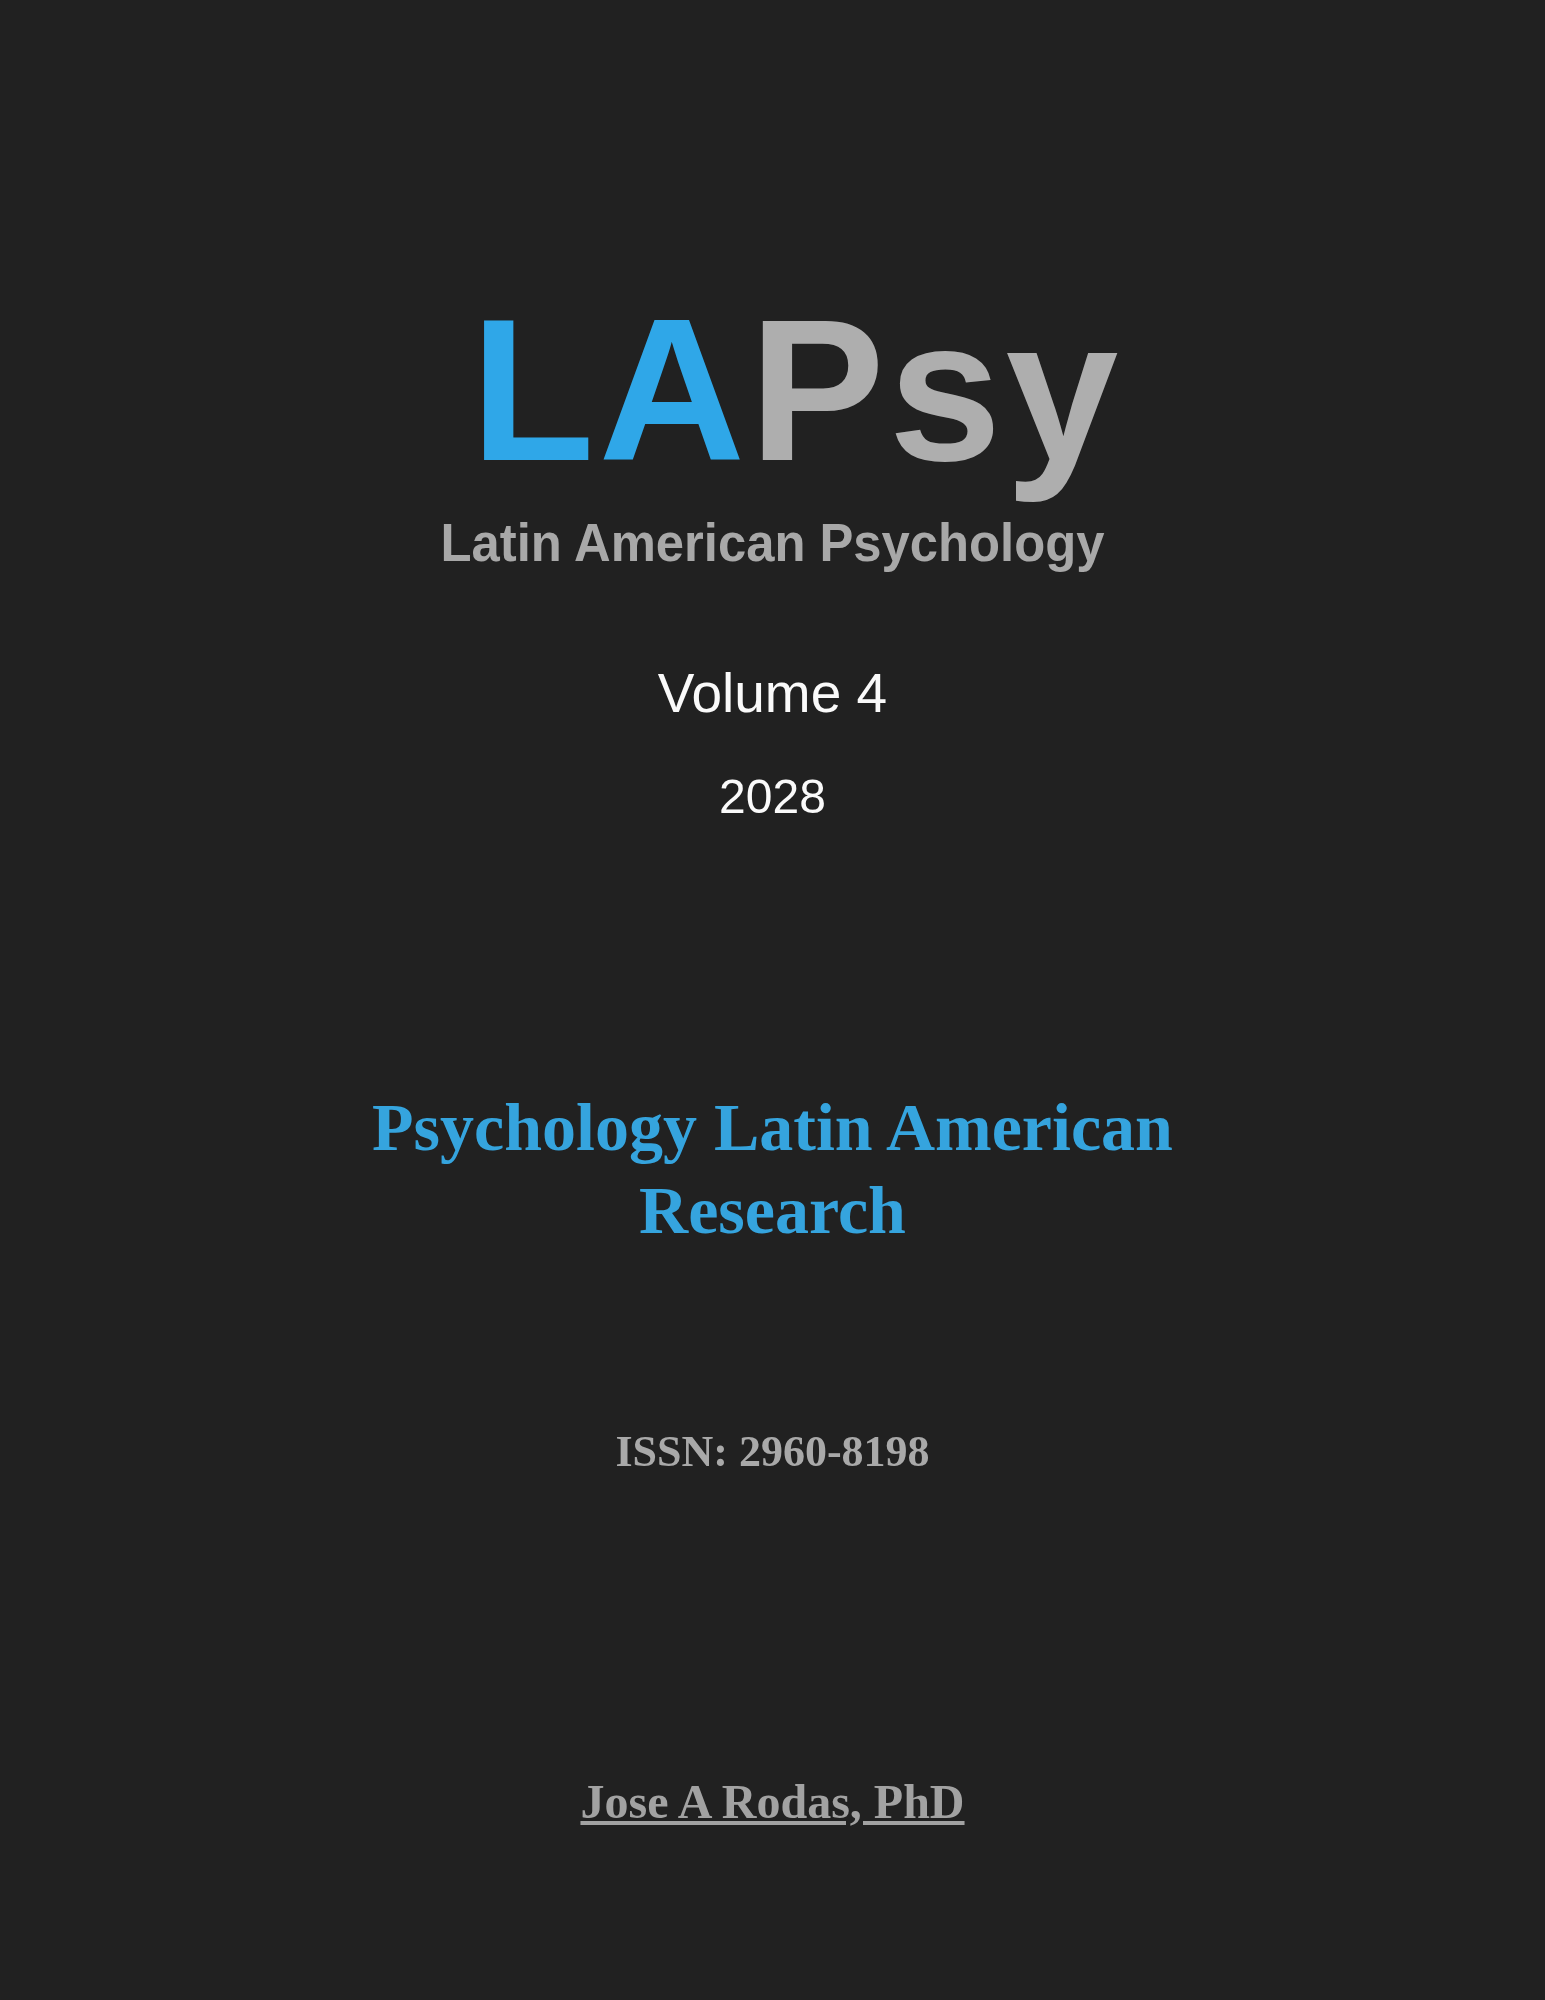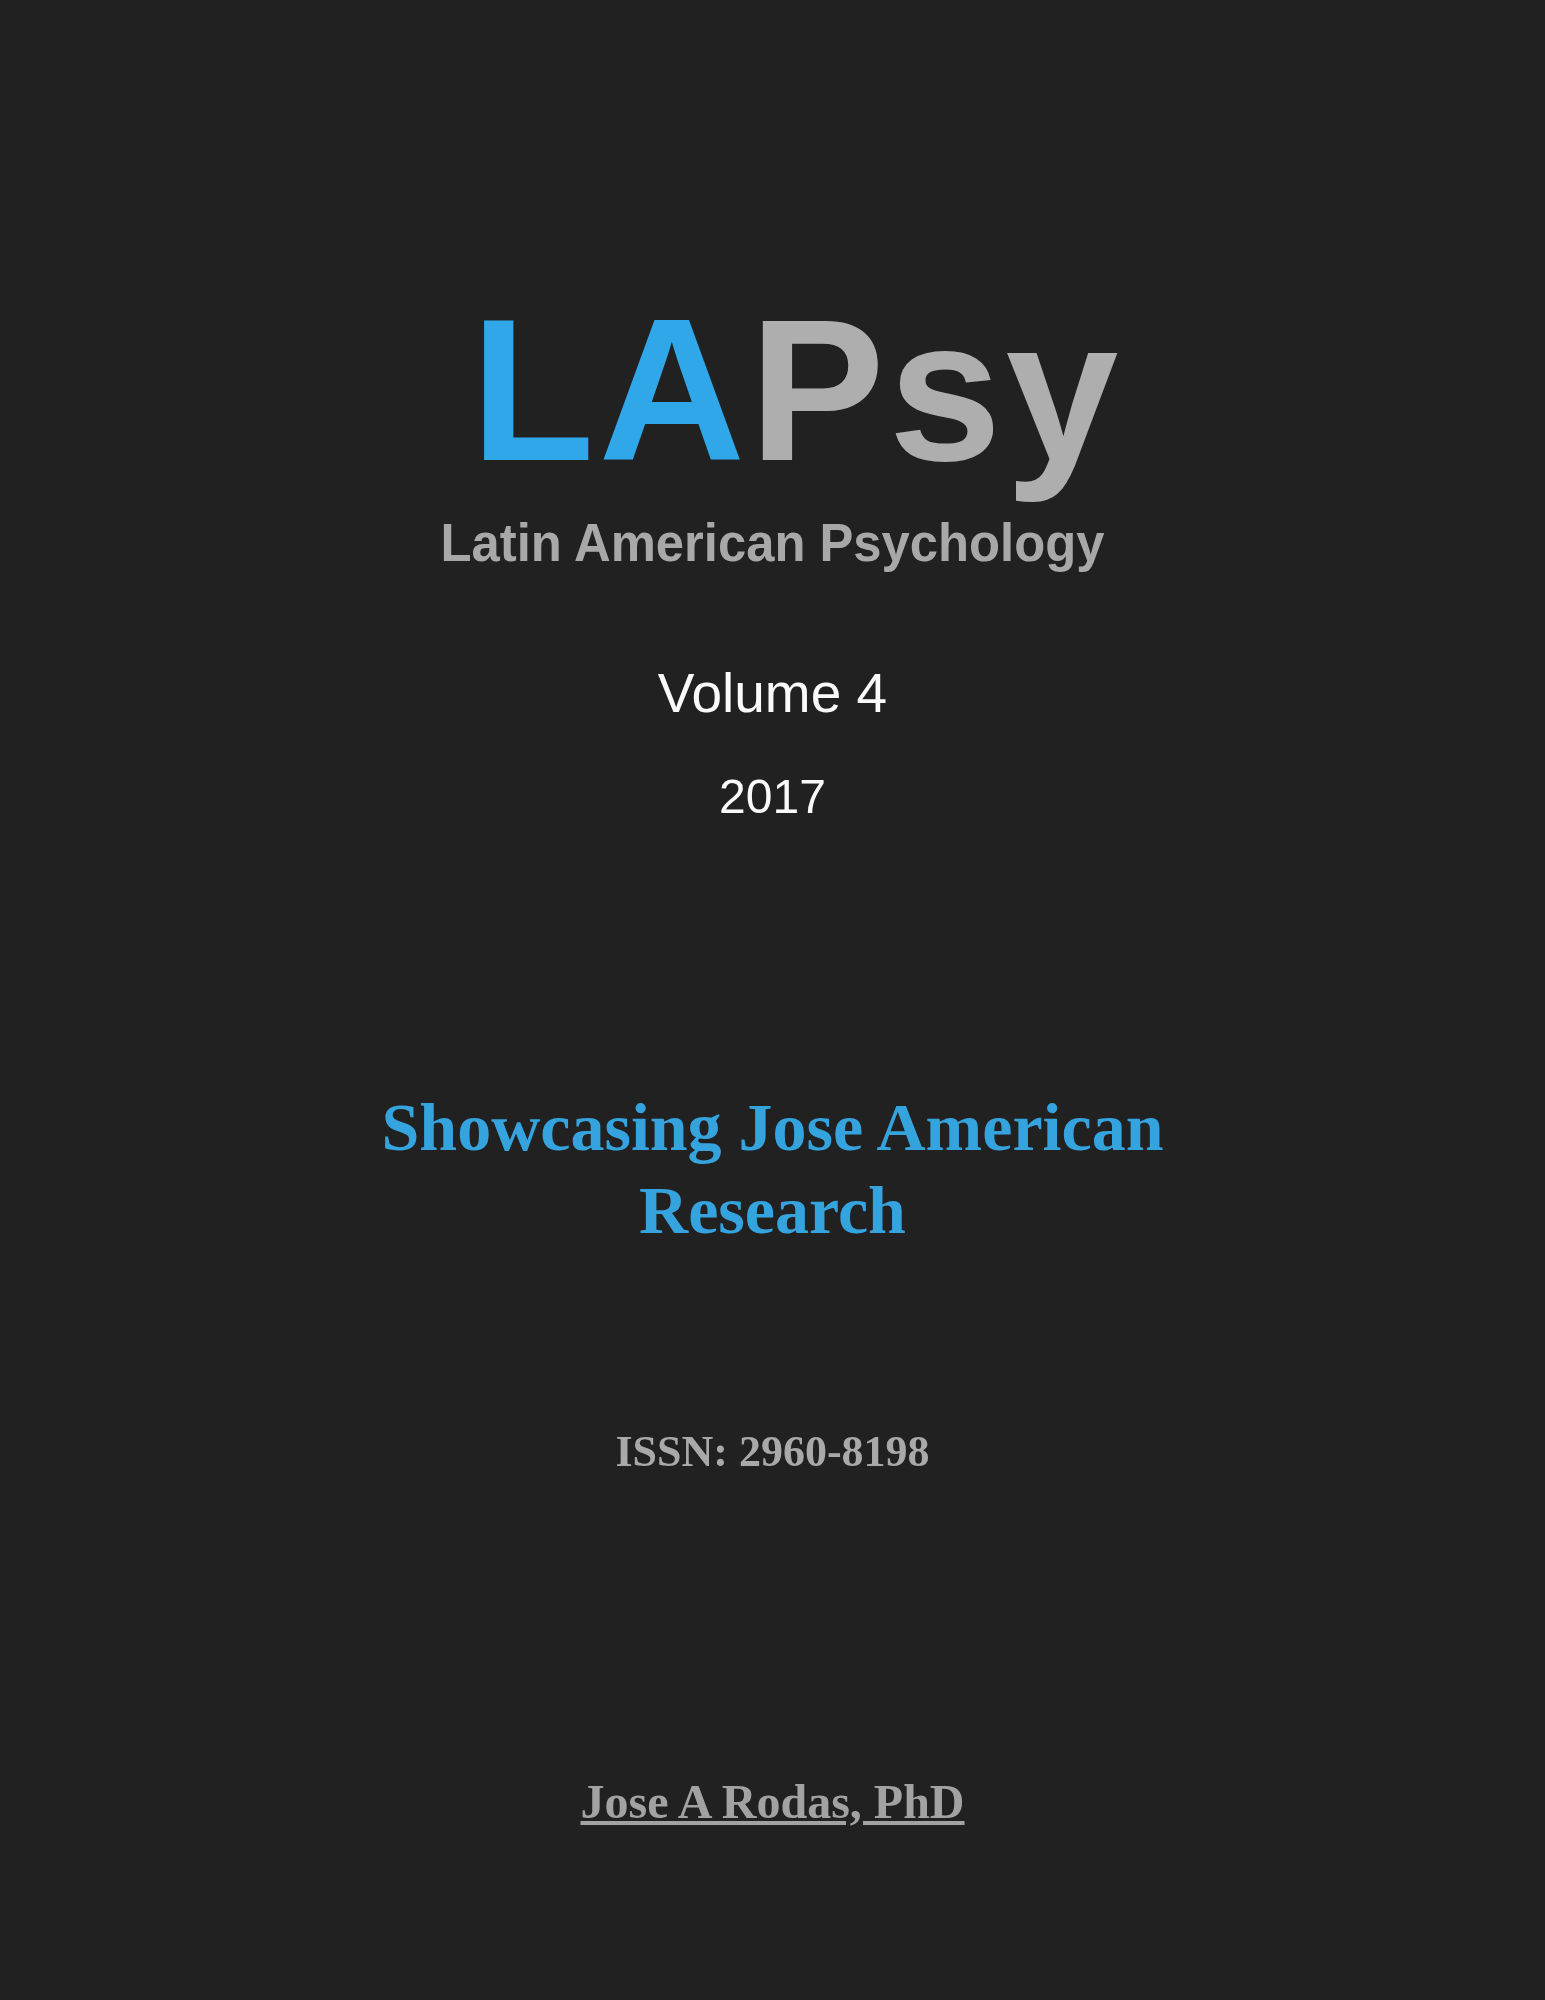--- a/index.html
+++ b/index.html
@@ -96,24 +96,24 @@
 <div class="cover">
 
   <div class="centered logo-wordmark">
     <span class="lw-primary">LA</span><span class="lw-secondary">Psy</span>
   </div>
 
   <div class="centered logo-subtitle">Latin American Psychology</div>
 
   <div class="centered volume-line">Volume 4</div>
 
-  <div class="centered year-line">2017</div>
+  <div class="centered year-line">2028</div>
 
   <div class="centered tagline">
-    <span>Showcasing Jose American</span><br>
+    <span>Psychology Latin American</span><br>
     <span>Research</span>
   </div>
 
   <div class="centered issn-line">ISSN: 2960-8198</div>
 
 
   <div class="centered editor-name">Jose A Rodas, PhD</div>
 
 </div>
 

